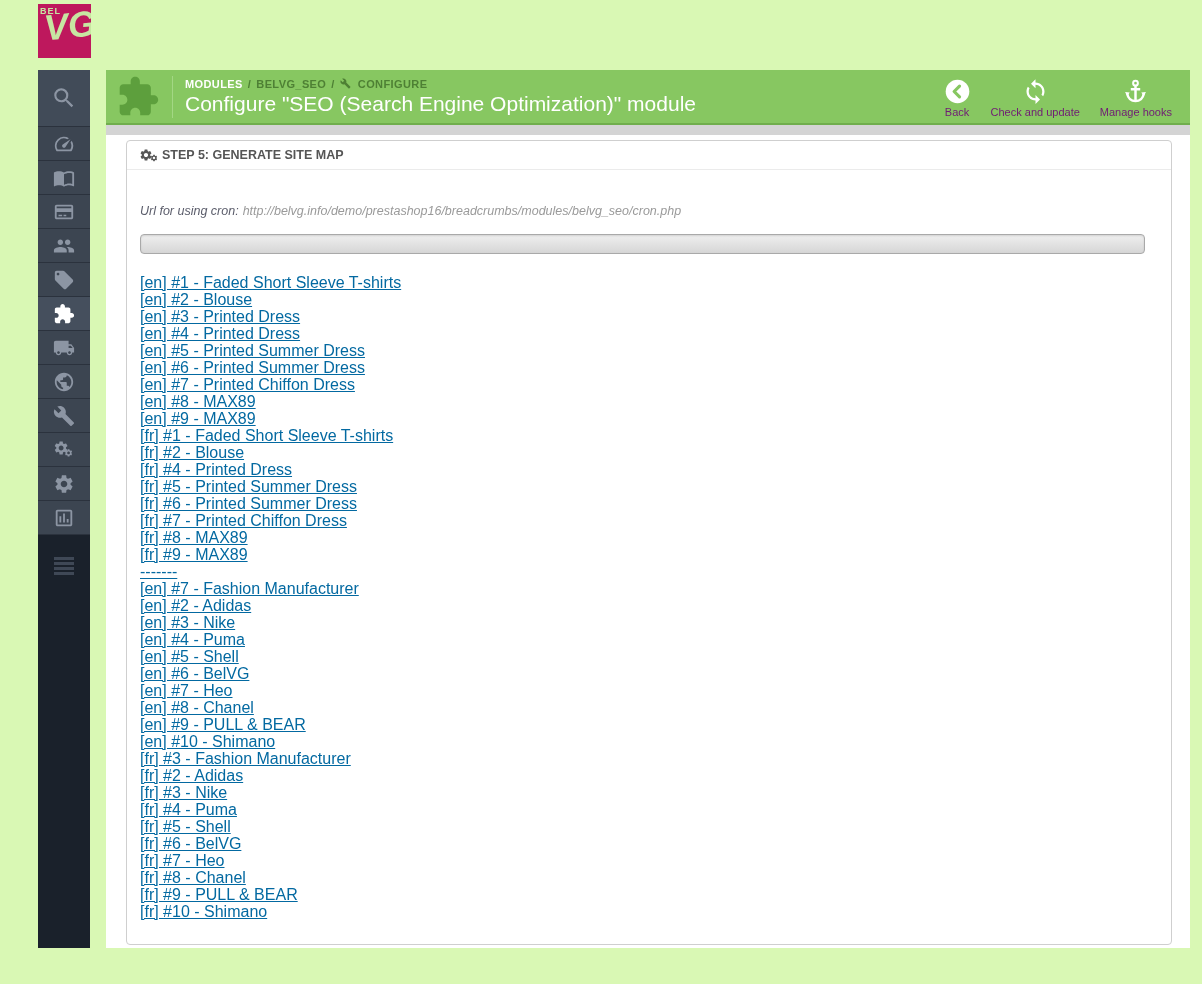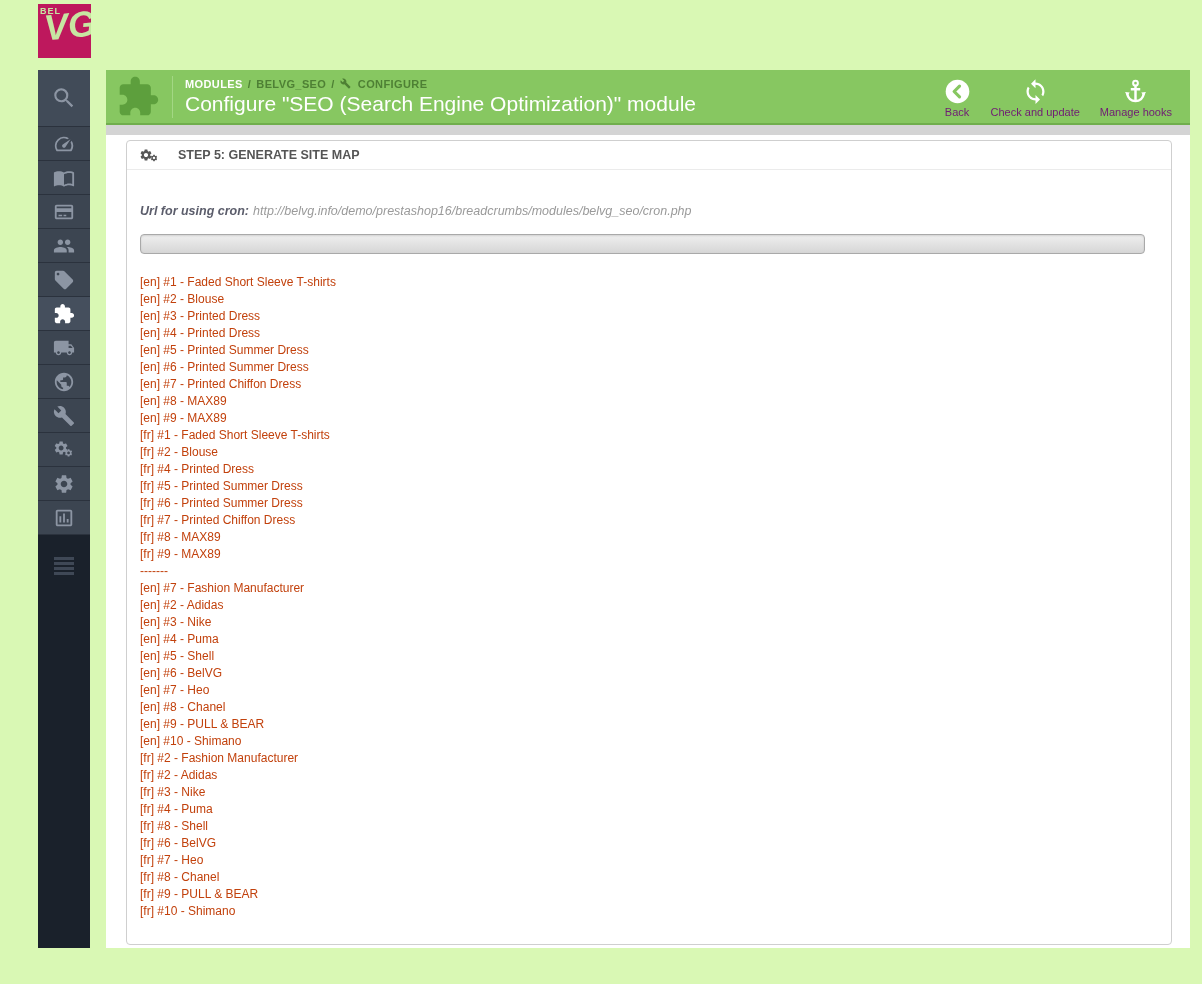--- a/index.html
+++ b/index.html
@@ -68,37 +68,37 @@
 
   
   .content { flex:1; background:#ffffff; padding:5px 18px 12px 20px; overflow:hidden; }
 
   .panel {
     background:#fff; border:1px solid #cfcfcf; border-radius:4px; min-height:805px;
   }
   .panel-header {
     padding:7px 12px; border-bottom:1px solid #ebebeb;
     font-size:12.5px; font-weight:bold; color:#555;
-    display:flex; align-items:center; gap:20px;
+    display:flex; align-items:center; gap:4px;
   }
   .panel-header .gear-ico { display:flex; align-items:flex-end; }
   .panel-header svg { fill:#555; }
   .panel-body { padding:34px 26px 6px 13px; }
 
   .cron-line { font-size:12.5px; font-style:italic; color:#9a9a9a; }
-  .cron-line .cron-label { font-weight:bold; color:#5b5d6b; margin-right:4px; }
+  .cron-line .cron-label { font-weight:normal; color:#5b5d6b; margin-right:4px; }
 
   .progress {
     margin-top:16px; height:20px; border:1px solid #a9a9a9; border-radius:4px;
     background:linear-gradient(#efefef, #d6d6d6);
     box-shadow: inset 0 1px 2px rgba(0,0,0,.12);
   }
   .progress .fill { height:100%; width:0%; background:#87c761; border-radius:3px; }
 
-  .log { margin-top:20px; font-size:12px; line-height:17px; color:#c2410c; }
+  .log { margin-top:20px; font-size:16px; line-height:17px; color:#0369a1;text-decoration:underline; }
   .log-line { white-space:pre; }
 </style>
 </head>
 <body>
 
 <div class="logo">
   <div class="bel">BEL</div>
   <span class="vg">VG</span>
 </div>
 
@@ -276,25 +276,25 @@
               <div class="log-line">[en] #7 - Fashion Manufacturer</div>
               <div class="log-line">[en] #2 - Adidas</div>
               <div class="log-line">[en] #3 - Nike</div>
               <div class="log-line">[en] #4 - Puma</div>
               <div class="log-line">[en] #5 - Shell</div>
               <div class="log-line">[en] #6 - BelVG</div>
               <div class="log-line">[en] #7 - Heo</div>
               <div class="log-line">[en] #8 - Chanel</div>
               <div class="log-line">[en] #9 - PULL &amp; BEAR</div>
               <div class="log-line">[en] #10 - Shimano</div>
-              <div class="log-line">[fr] #2 - Fashion Manufacturer</div>
+              <div class="log-line">[fr] #3 - Fashion Manufacturer</div>
               <div class="log-line">[fr] #2 - Adidas</div>
               <div class="log-line">[fr] #3 - Nike</div>
               <div class="log-line">[fr] #4 - Puma</div>
-              <div class="log-line">[fr] #8 - Shell</div>
+              <div class="log-line">[fr] #5 - Shell</div>
               <div class="log-line">[fr] #6 - BelVG</div>
               <div class="log-line">[fr] #7 - Heo</div>
               <div class="log-line">[fr] #8 - Chanel</div>
               <div class="log-line">[fr] #9 - PULL &amp; BEAR</div>
               <div class="log-line">[fr] #10 - Shimano</div>
           </div>
         </div>
       </div>
     </div>
 

